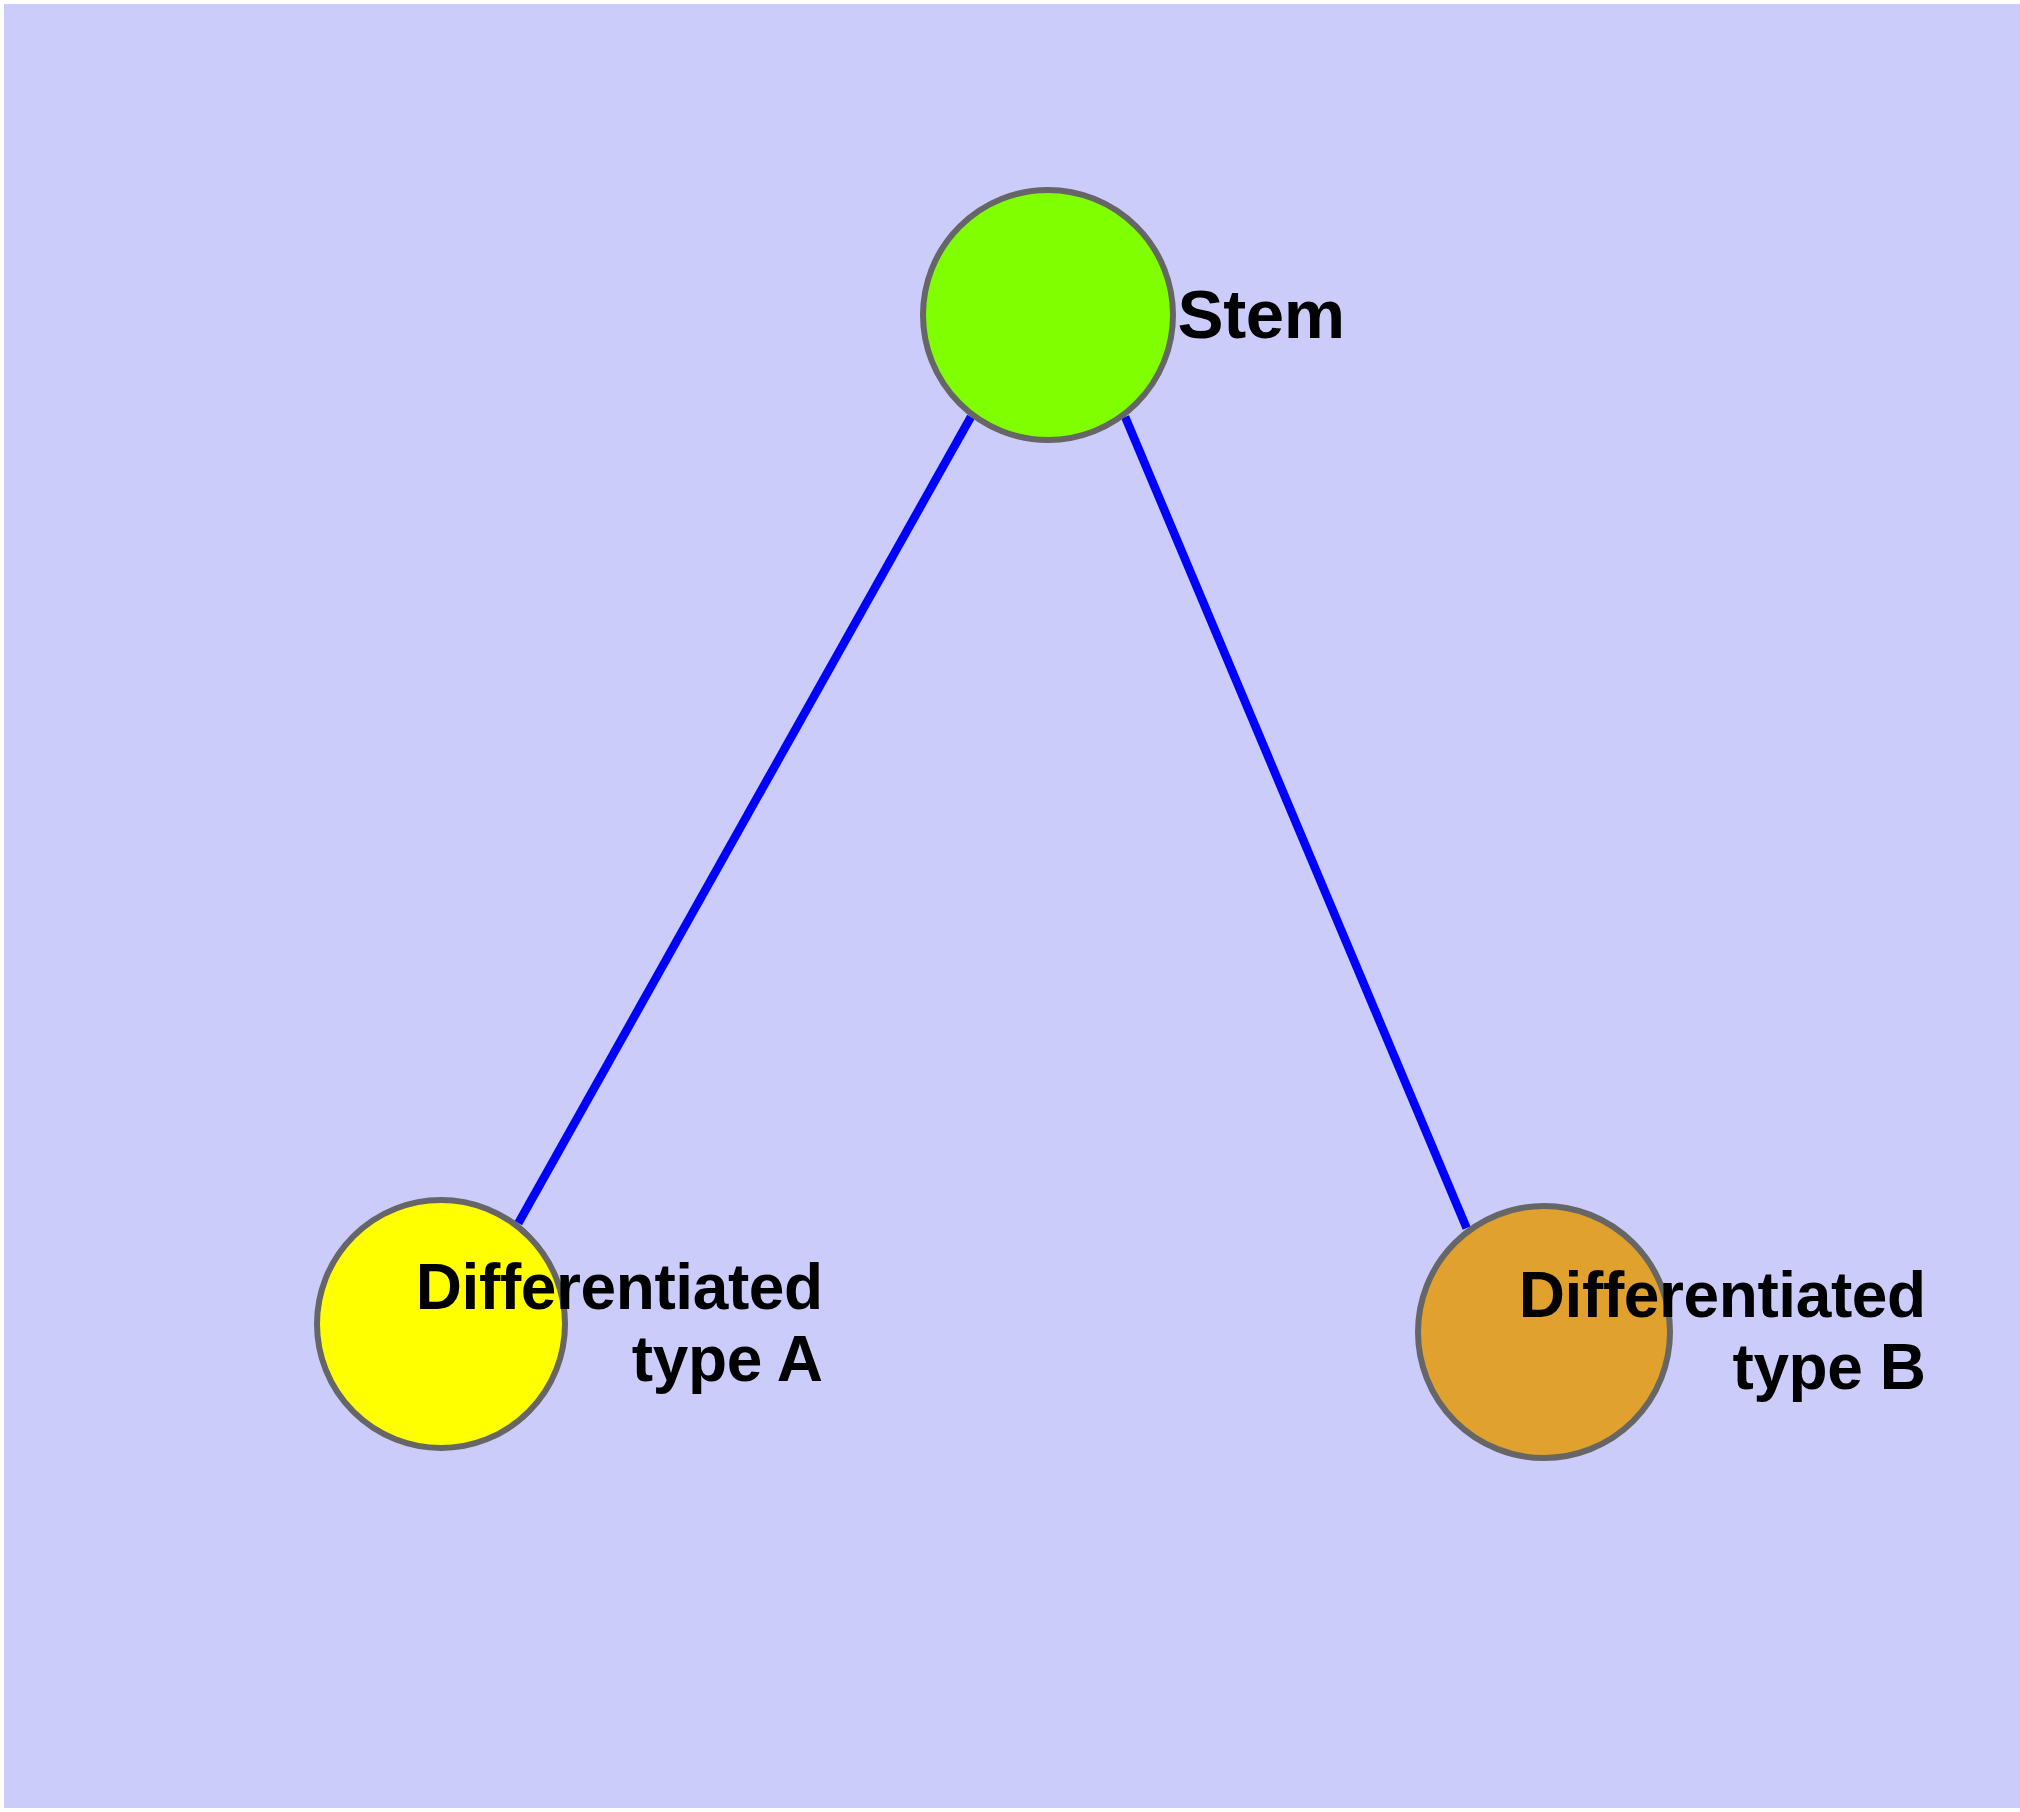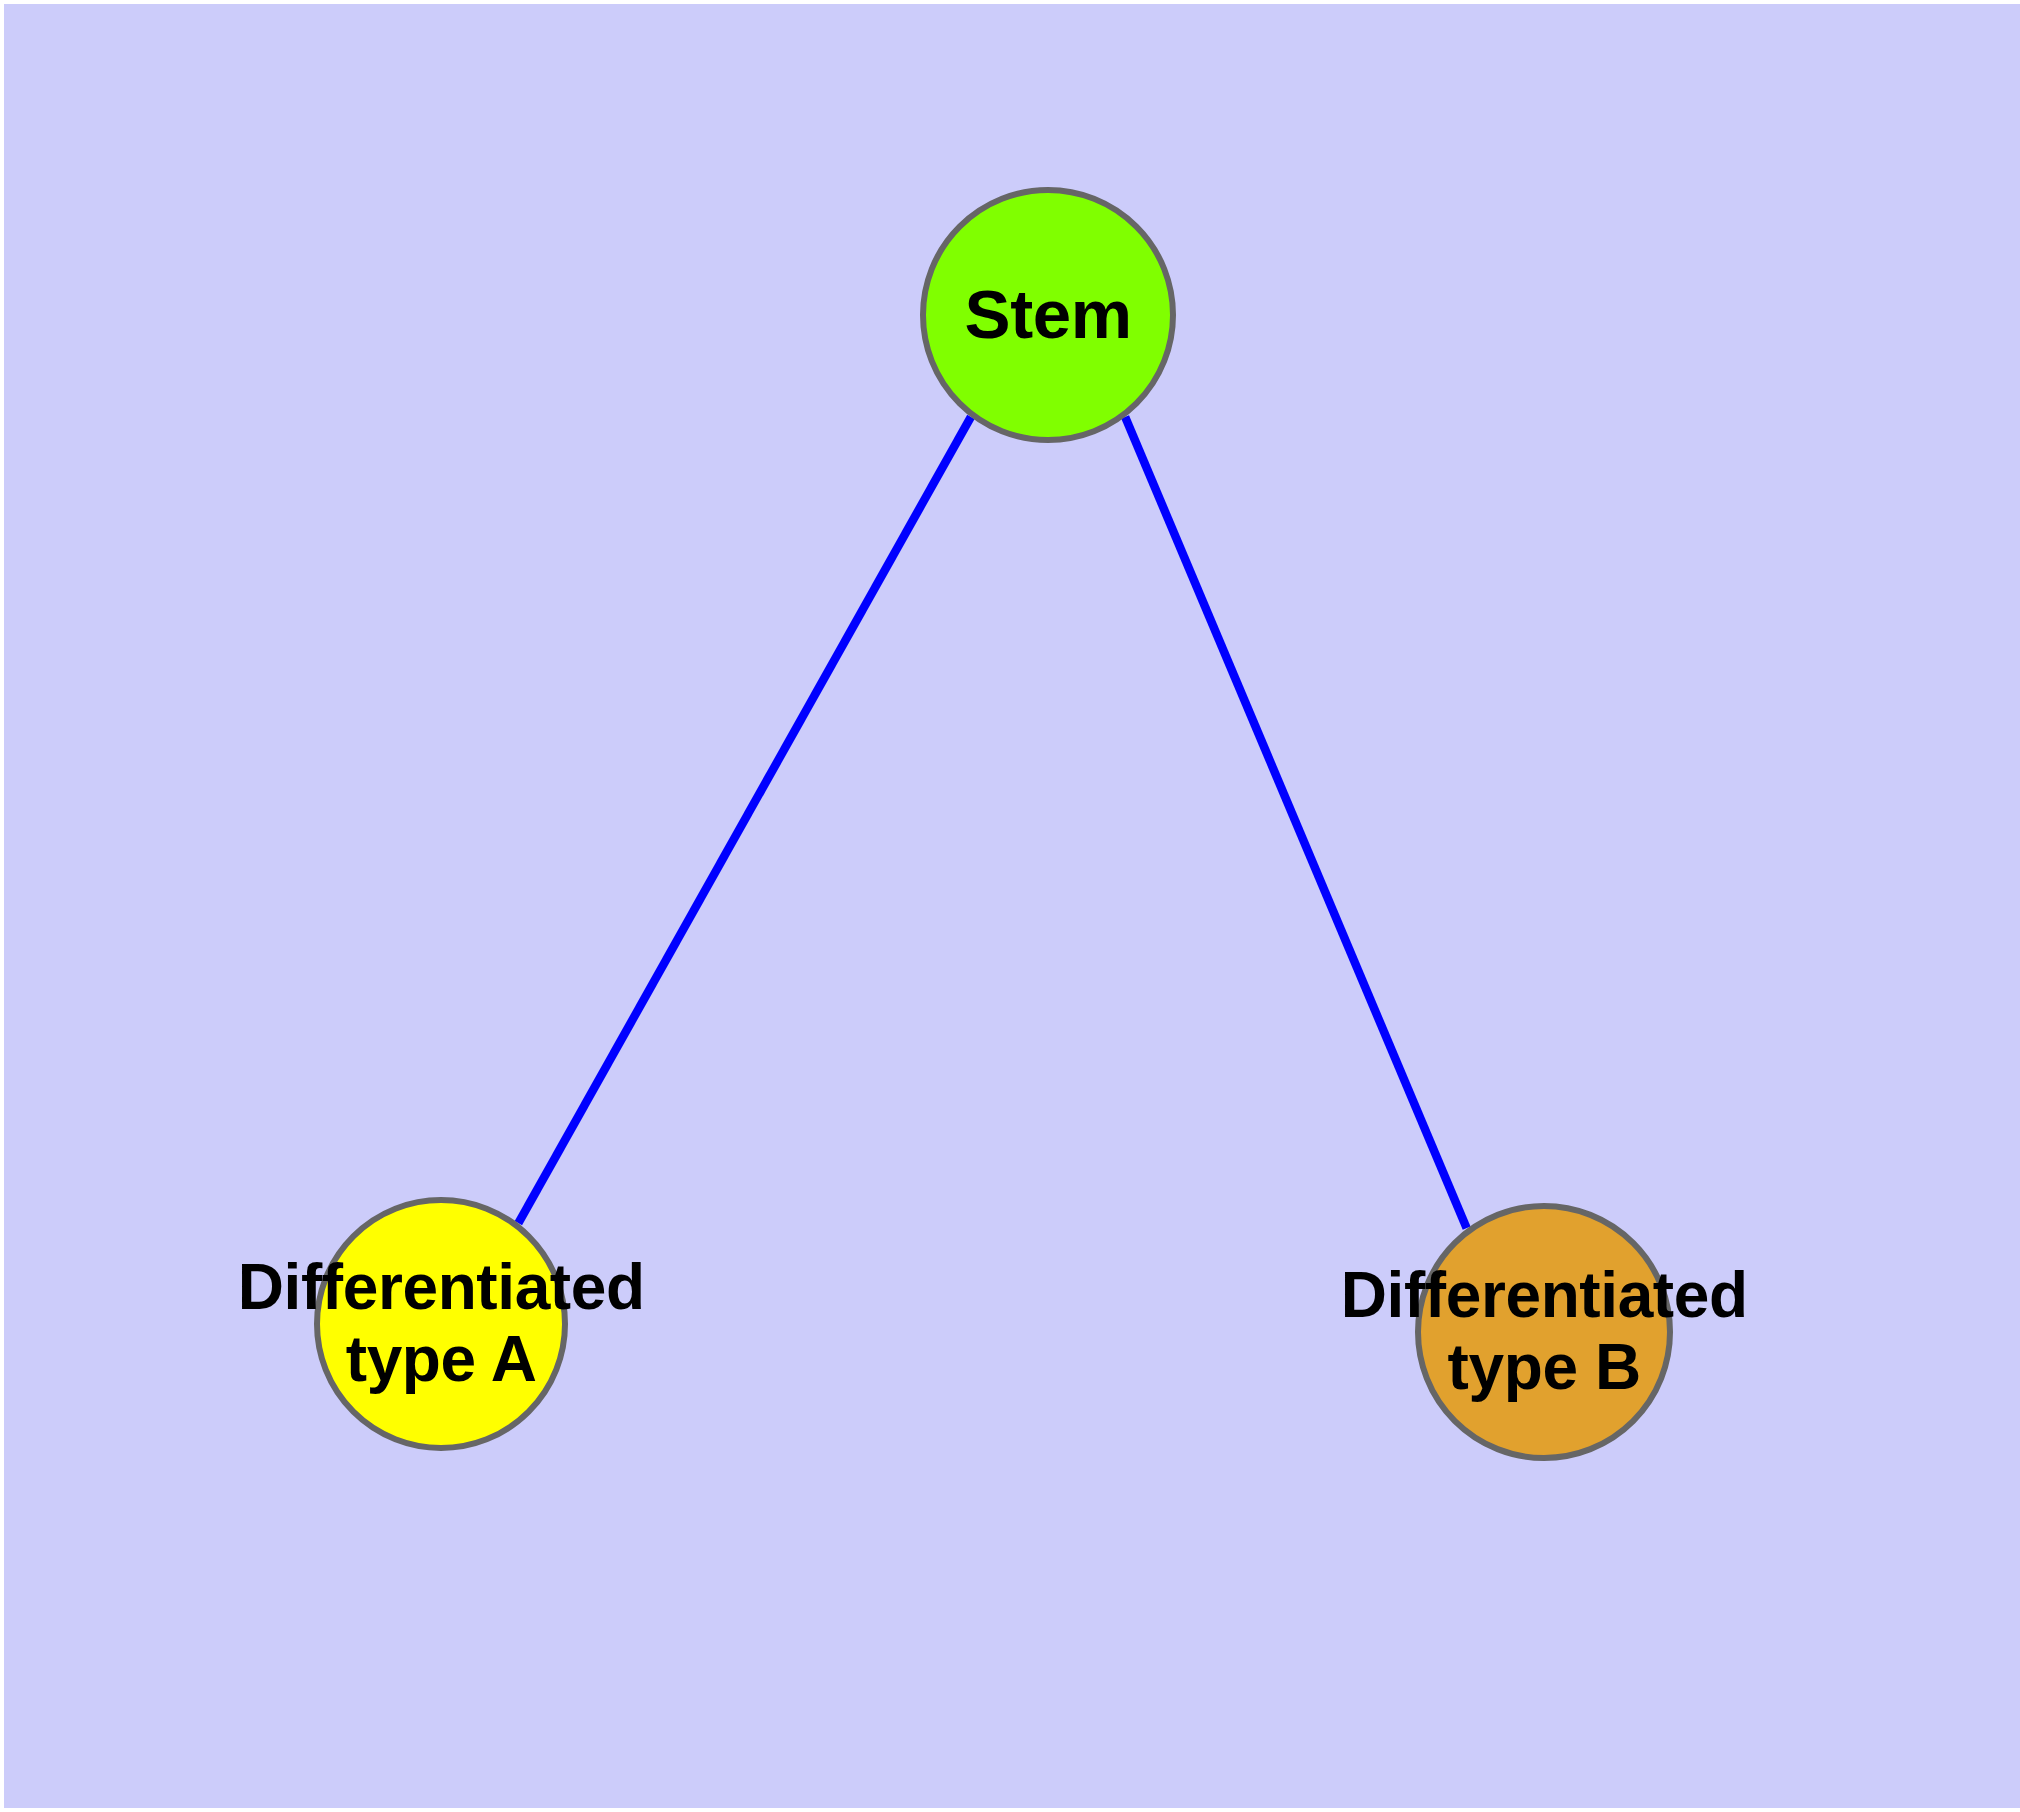--- a/index.html
+++ b/index.html
@@ -33,21 +33,21 @@
     height: 100%;
   }
   .node {
     position: absolute;
     border-radius: 50%;
     box-sizing: border-box;
     border: 6px solid #666666;
   }
   .node-label {
     position: absolute;
-    text-align: center;
+    text-align: right;
     color: #000000;
     font-weight: bold;
     font-size: 64px;
     line-height: 1.12;
     letter-spacing: -0.4px;
     white-space: pre-line;
     pointer-events: none;
     transform: translate(-50%, -50%);
   }
 </style>

